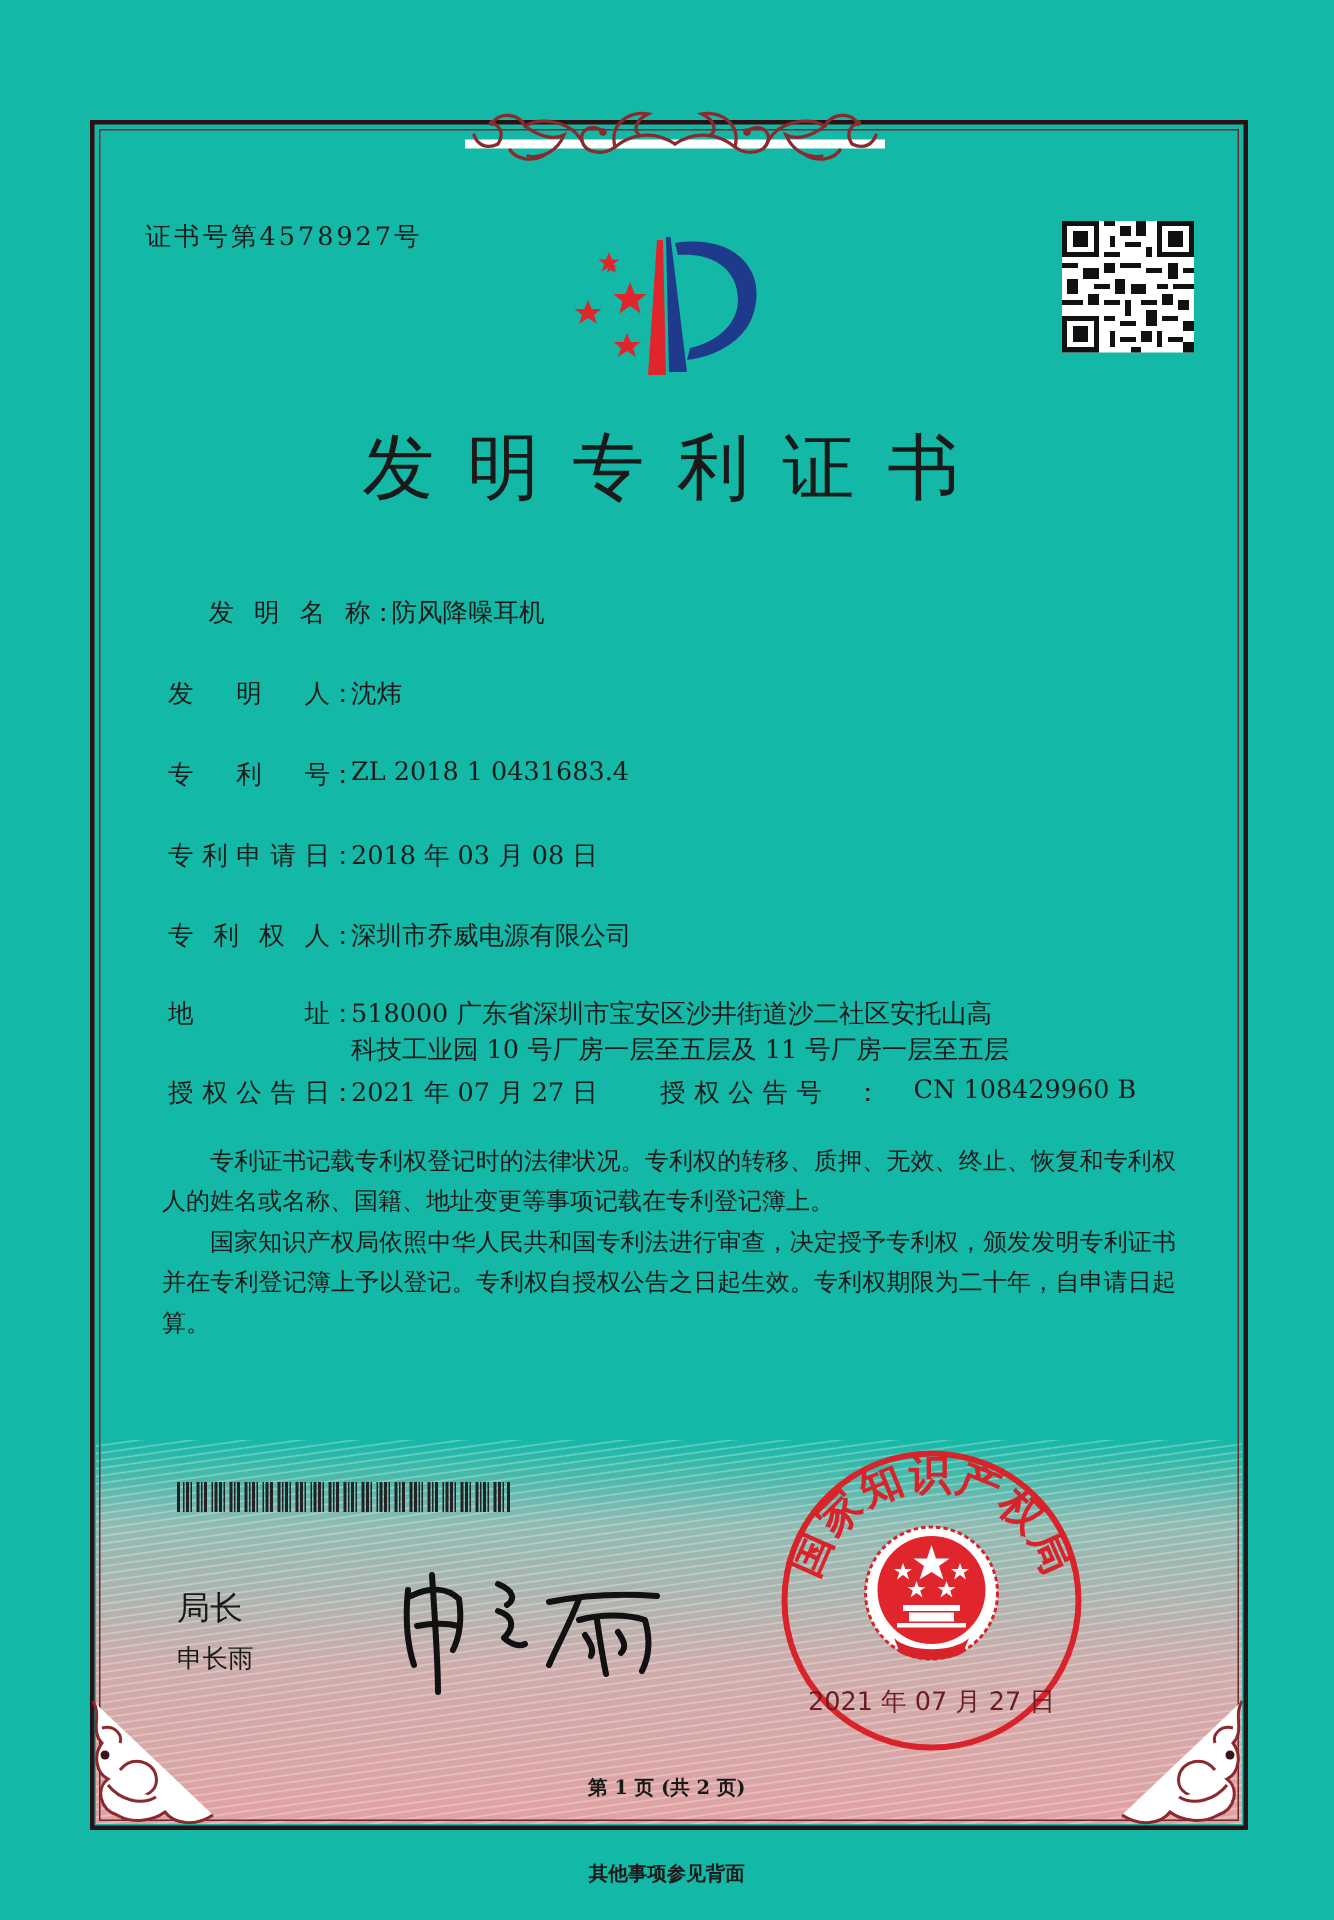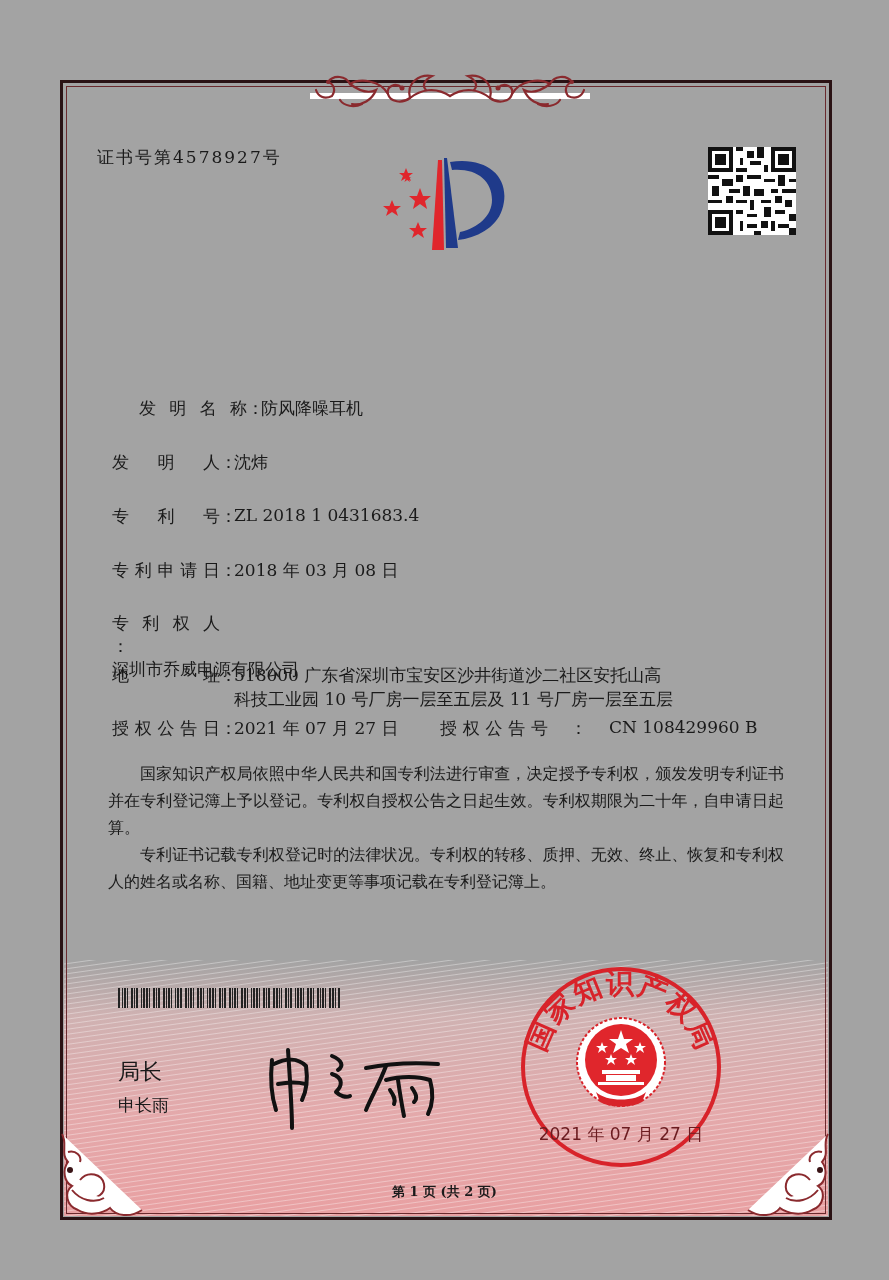--- a/index.html
+++ b/index.html
@@ -1,19 +1,19 @@
 <!DOCTYPE html>
 <html><head>
 <meta charset="utf-8">
 <style>
   * { box-sizing: border-box; margin: 0; padding: 0; }
   html, body { width: 889px; height: 1280px; background: #ffffff; overflow: hidden; }
   body { position: relative; font-family: "DejaVu Serif", "Liberation Serif", serif; color: #1a1a1a; }
 
-  .page { position: absolute; left: 0; top: 0; width: 889px; height: 1280px; background: #a3a3a3; }
+  .page { position: absolute; left: 0; top: 0; width: 889px; height: 1280px; background: #14b8a6; }
 
   
   .frame-outer {
     position: absolute; left: 60px; top: 80px; width: 772px; height: 1140px;
     border: 3px solid #2a1214;
   }
   .frame-inner {
     position: absolute; left: 66px; top: 86px; width: 760px; height: 1128px;
     border: 1px solid #6b2a2e;
   }
@@ -53,21 +53,21 @@
 
   
   .field { position: absolute; left: 112px; font-size: 17px; font-family: "DejaVu Serif", serif; display: flex; }
   .field .label { display: inline-block; width: 108px; text-align: justify; text-align-last: justify; white-space: nowrap; }
   .field .colon { display: inline-block; width: 14px; }
   .field .value { white-space: nowrap; }
   .f1 { top: 397px; margin-left: 27px; }
   .f2 { top: 451px; }
   .f3 { top: 505px; }
   .f4 { top: 559px; }
-  .f5 { top: 612px; flex-direction: column; }
+  .f5 { top: 612px; }
   .f6 { top: 664px; }
   .f6b { position: absolute; left: 234px; top: 688px; font-size: 17px; white-space: nowrap; font-family: "DejaVu Serif", serif; text-align: right; }
   .f7 { top: 717px; align-items: center; }
   .f8 { position: absolute; left: 440px; top: 717px; font-size: 17px; display: flex; font-family: "DejaVu Serif", serif; gap: 22px; }
   .f8 .label { width: 108px; text-align-last: justify; }
 
   
   .body-text {
     position: absolute; left: 108px; top: 760px; width: 676px;
     font-size: 16px; line-height: 27px; font-family: "DejaVu Serif", serif; text-align: justify;
@@ -203,20 +203,21 @@
         <rect x="9" y="21" width="1" height="3"></rect>
       <rect x="11" y="22" width="3" height="1"></rect>
         <rect x="15" y="21" width="2" height="2"></rect>
         <rect x="18" y="21" width="1" height="3"></rect>
       <rect x="20" y="22" width="3" height="1"></rect>
         <rect x="13" y="24" width="2" height="1"></rect>
         <rect x="23" y="23" width="2" height="2"></rect>
     </g>
   </svg>
 
+  <div class="title">发明专利证书</div>
 
   <div class="field f1">
     <span class="label">发明名称</span>
     <span class="colon">：</span>
     <span class="value">防风降噪耳机</span>
   </div>
   <div class="field f2">
     <span class="label">发明人</span>
     <span class="colon">：</span>
     <span class="value">沈炜</span>
@@ -247,22 +248,22 @@
     <span class="colon">：</span>
     <span class="value">2021 年 07 月 27 日</span>
   </div>
   <div class="f8">
     <span class="label">授权公告号</span>
     <span class="colon">：</span>
     <span class="value">CN 108429960 B</span>
   </div>
 
   <div class="body-text">
+    <p>专利证书记载专利权登记时的法律状况。专利权的转移、质押、无效、终止、恢复和专利权人的姓名或名称、国籍、地址变更等事项记载在专利登记簿上。</p>
     <p>国家知识产权局依照中华人民共和国专利法进行审查，决定授予专利权，颁发发明专利证书并在专利登记簿上予以登记。专利权自授权公告之日起生效。专利权期限为二十年，自申请日起算。</p>
-    <p>专利证书记载专利权登记时的法律状况。专利权的转移、质押、无效、终止、恢复和专利权人的姓名或名称、国籍、地址变更等事项记载在专利登记簿上。</p>
   </div>
 
   <svg class="barcode" viewBox="0 0 224 20" preserveAspectRatio="none">
     <g fill="#222">
       <rect x="0" y="0" width="2" height="20"></rect>
         <rect x="4" y="0" width="1" height="20"></rect>
         <rect x="6" y="0" width="2" height="20"></rect>
         <rect x="9" y="0" width="1" height="20"></rect>
       <rect x="13" y="0" width="2" height="20"></rect>
         <rect x="16" y="0" width="1" height="20"></rect>
@@ -373,13 +374,14 @@
       <polygon points="115,92 116.5,96 121,96 117.5,98.5 119,103 115,100 111,103 112.5,98.5 109,96 113.5,96"></polygon>
       <rect x="86" y="108" width="38" height="4"></rect>
       <rect x="90" y="113" width="30" height="6"></rect>
       <rect x="82" y="120" width="46" height="3"></rect>
     </g>
     <path d="M80 130 C90 140,120 140,130 130 L126 140 C116 146,94 146,84 140 Z" fill="#d8232a"></path>
     <text x="105" y="178" text-anchor="middle" font-family="DejaVu Sans, sans-serif" font-size="17" fill="#6b1c20">2021 年 07 月 27 日</text>
   </svg>
 
   <div class="page-indicator">第 1 页 (共 2 页)</div>
+  <div class="back-note">其他事项参见背面</div>
 </div>
 
 </body></html>

